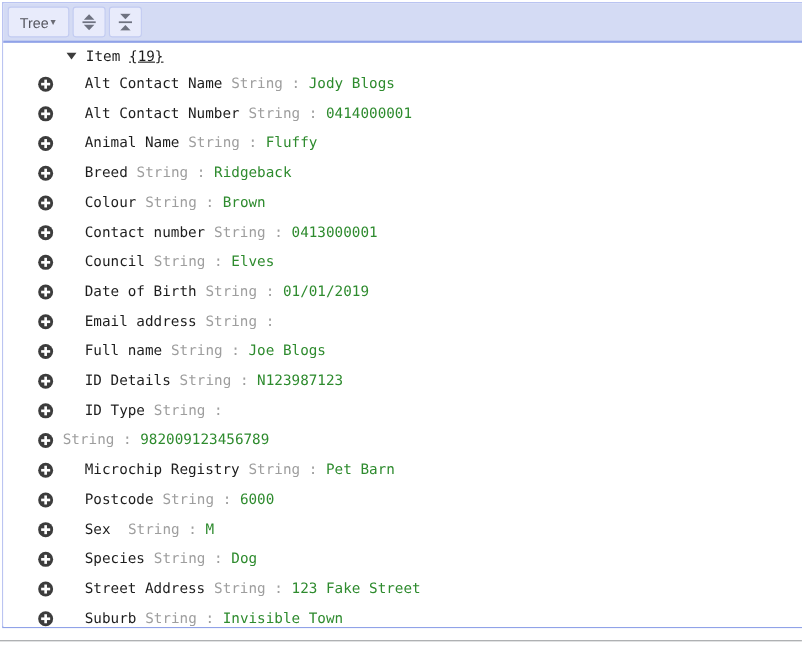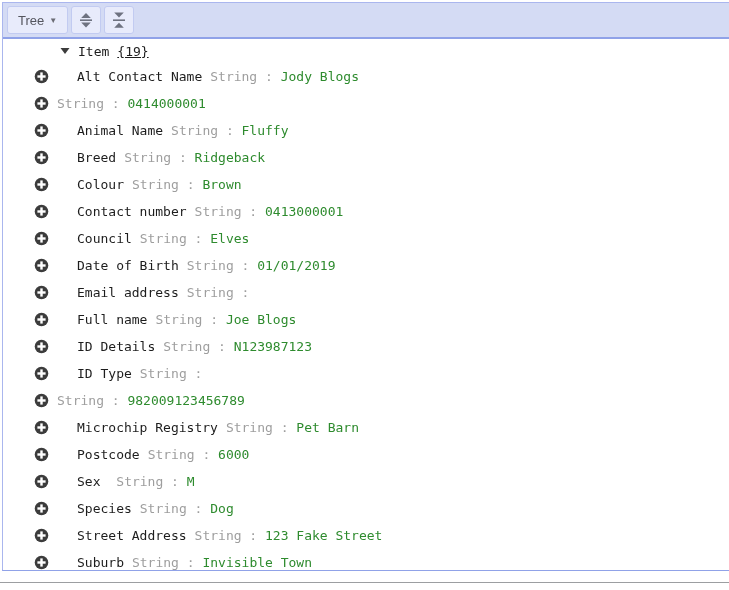--- a/index.html
+++ b/index.html
@@ -42,21 +42,21 @@
     font-size: 13px;
     height: 28px;
     display: inline-flex;
     align-items: center;
     justify-content: center;
     cursor: pointer;
     box-sizing: border-box;
   }
   .btn.mode {
     padding: 0 10px;
-    gap: 5px;
+    gap: 0;
   }
   .btn.mode .caret {
     font-size: 8px;
     line-height: 1;
     color: #6a6b74;
     transform: translateY(1px);
   }
   .btn.icon-btn {
     width: 30px;
     margin-left: 3px;
@@ -191,20 +191,21 @@
   </div>
 
   <div class="row">
     <span class="plus">
       <svg width="15" height="15" viewBox="0 0 15 15">
         <circle cx="7.5" cy="7.5" r="6.8" fill="#3c3c3c"></circle>
         <rect x="3.4" y="6.3" width="8.2" height="2.4" fill="#ffffff"></rect>
         <rect x="6.3" y="3.4" width="2.4" height="8.2" fill="#ffffff"></rect>
       </svg>
     </span>
+    <span class="key">Alt Contact Number</span>
     <span class="type">String</span>
     <span class="sep"> : </span>
     <span class="value">0414000001</span>
   </div>
 
   <div class="row">
     <span class="plus">
       <svg width="15" height="15" viewBox="0 0 15 15">
         <circle cx="7.5" cy="7.5" r="6.8" fill="#3c3c3c"></circle>
         <rect x="3.4" y="6.3" width="8.2" height="2.4" fill="#ffffff"></rect>

